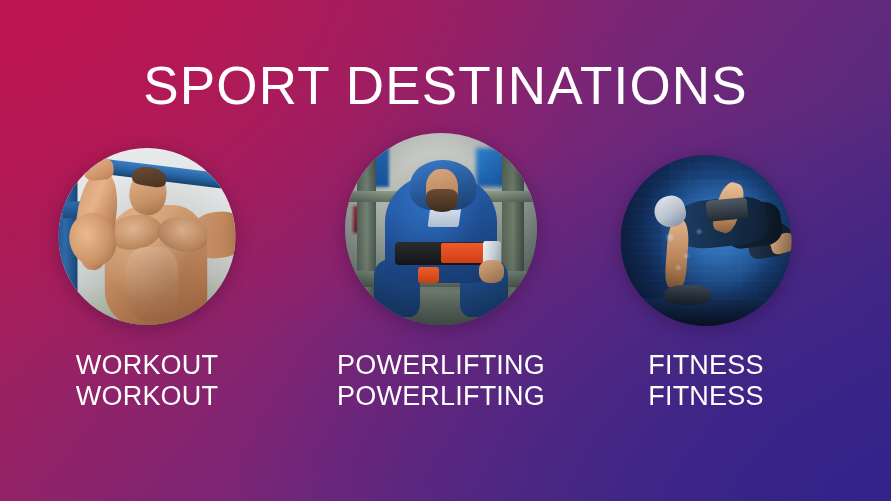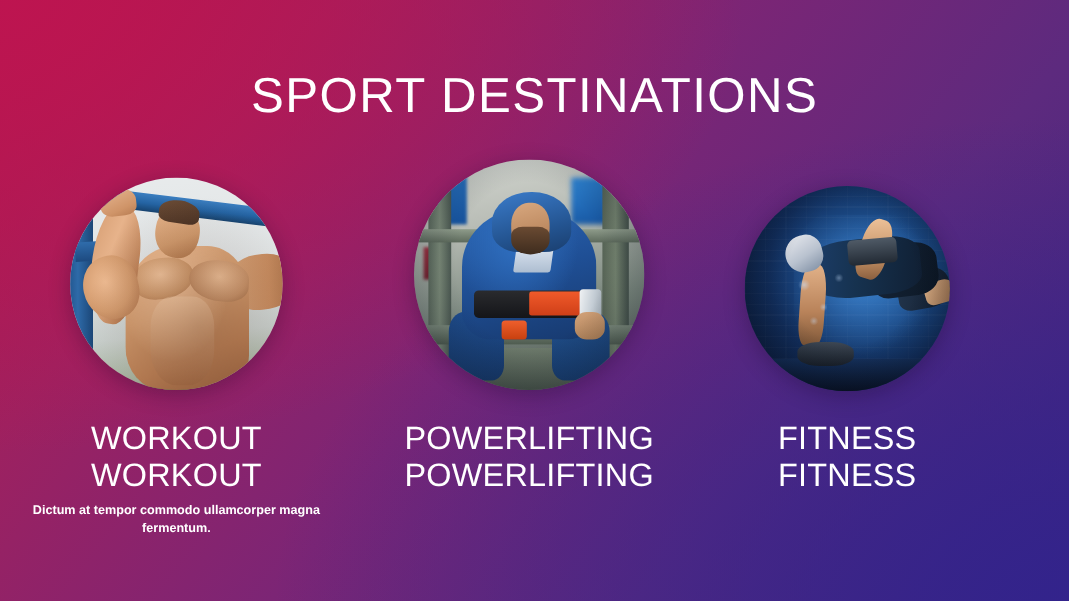--- a/index.html
+++ b/index.html
@@ -26,21 +26,21 @@
   }
 
   
   #title {
     position: absolute;
     left: 0;
     top: 58px;
     width: 891px;
     text-align: center;
     color: #ffffff;
-    font-size: 41px;
+    font-size: 53px;
     font-weight: 300;
     letter-spacing: 1.2px;
     line-height: 1.05;
     white-space: nowrap;
   }
 
   
   #cards {
     position: absolute;
     left: 0;
@@ -423,21 +423,20 @@
           <div class="p1-armL"></div>
           <div class="p1-bicepL"></div>
           <div class="p1-head"></div>
           <div class="p1-hair"></div>
           <div class="p1-hand"></div>
           <div class="p1-shadow"></div>
         </div>
       </div>
       <div class="card-heading">WORKOUT
 WORKOUT</div>
-      <div class="card-desc">Dictum at tempor commodo ullamcorper magna fermentum.</div>
     </div>
 
     <div class="card c2">
       <div class="photo-wrap">
         <div class="photo">
           <div class="p2-bg"></div>
           <div class="p2-blueL"></div>
           <div class="p2-blueR"></div>
           <div class="p2-redL"></div>
           <div class="p2-rackL"></div>

